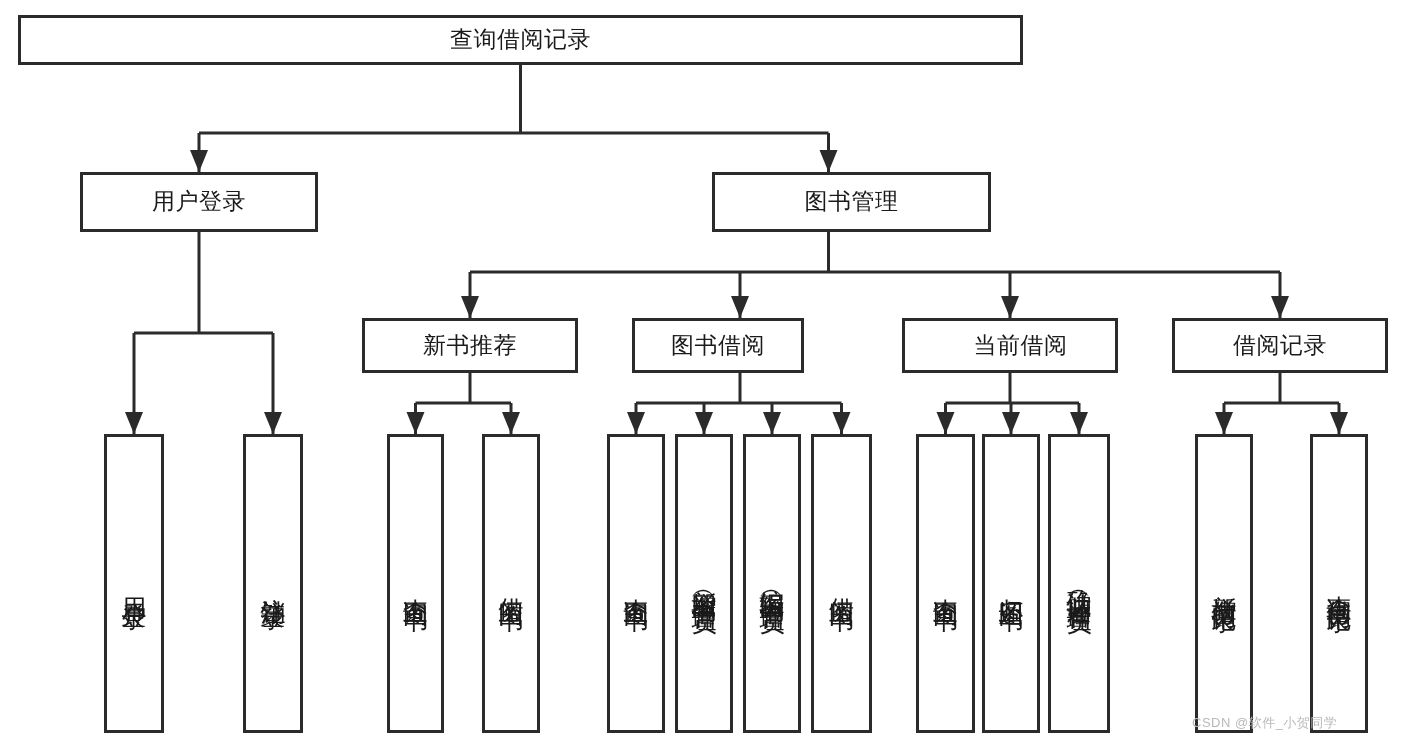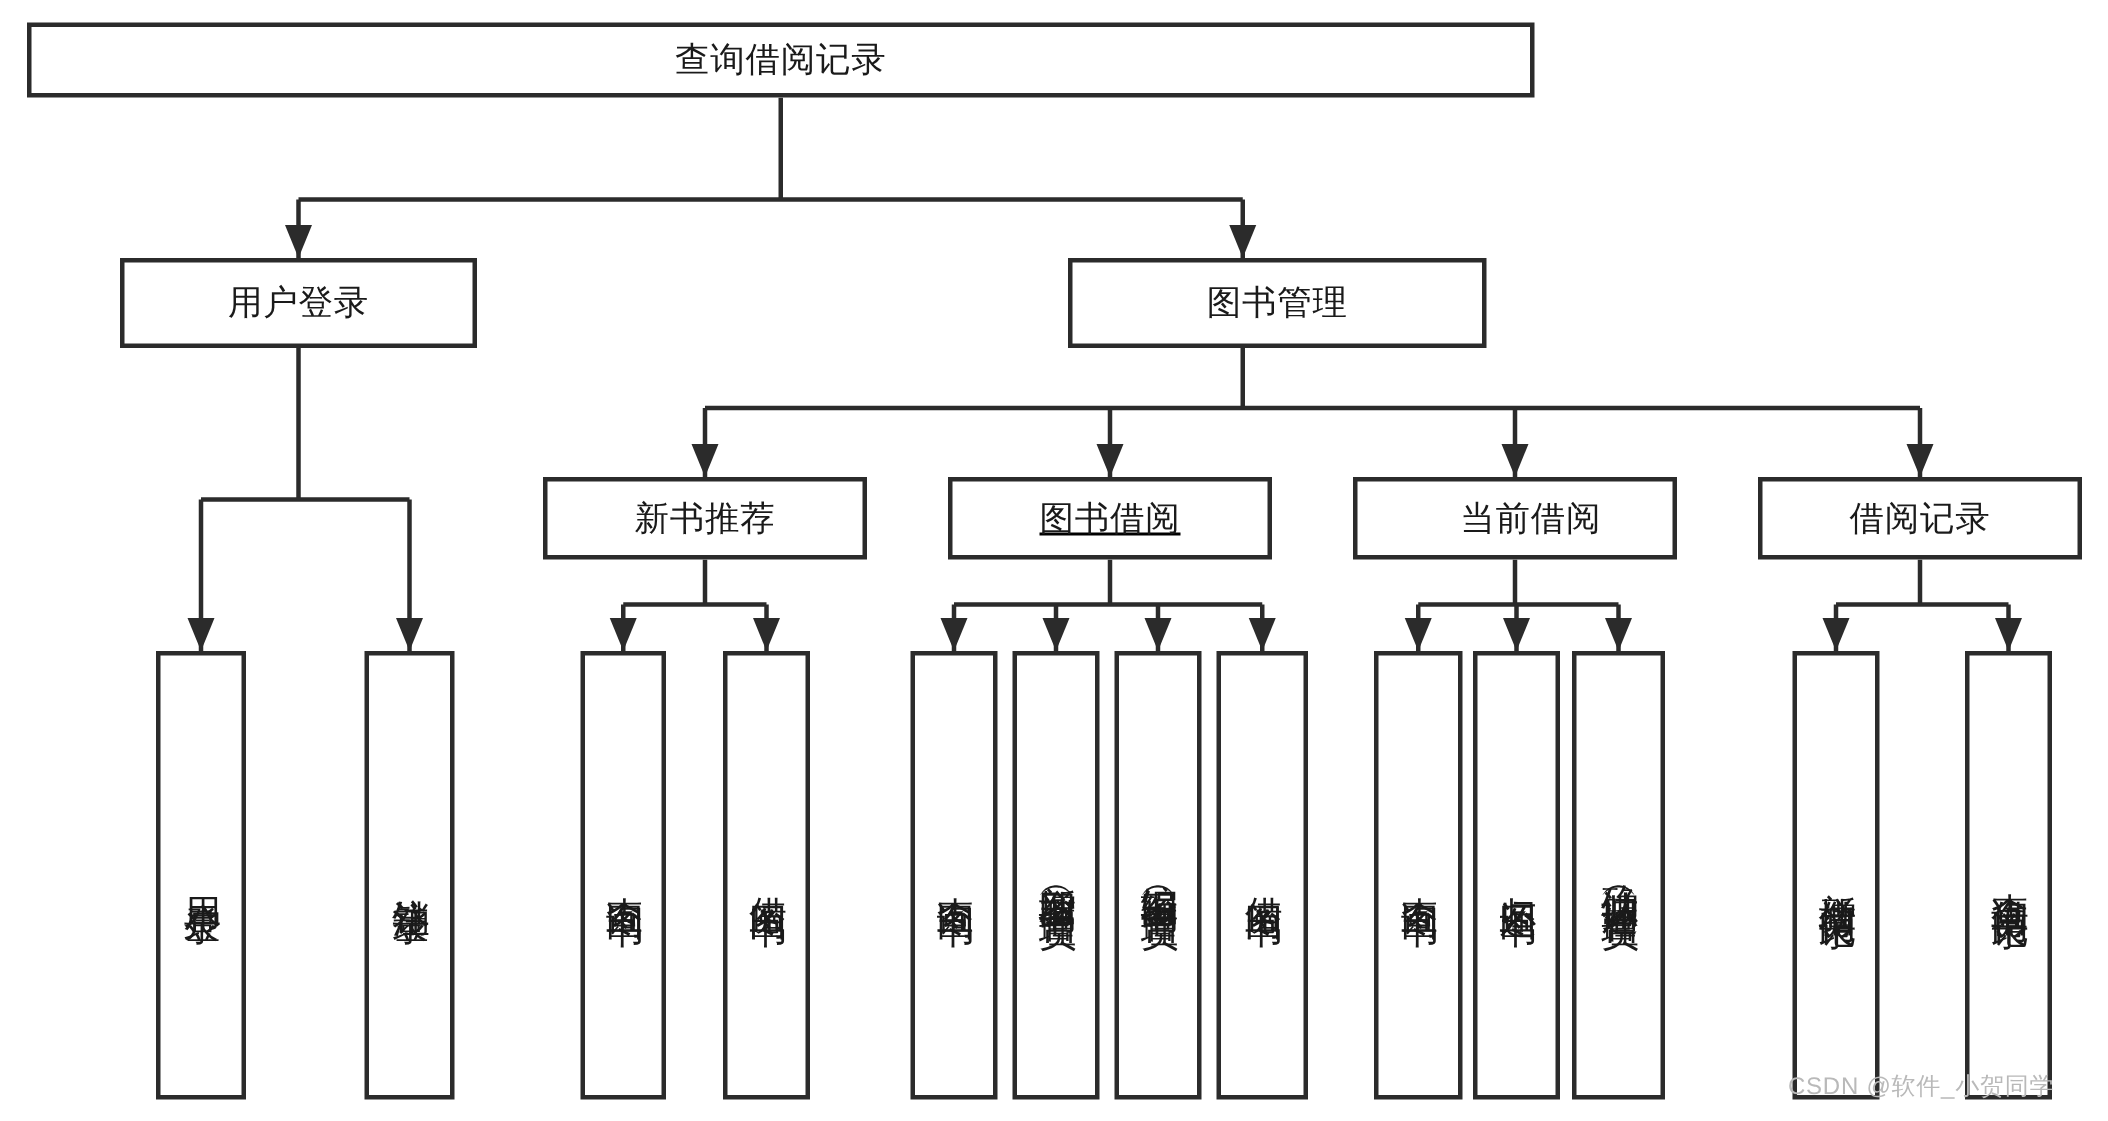--- a/index.html
+++ b/index.html
@@ -53,21 +53,21 @@
     writing-mode: vertical-rl;
     text-orientation: upright;
     font-size: 25px;
     letter-spacing: 3px;
     line-height: 1.0;
   }
   .node.root .label { font-size: 23px; }
   .watermark {
     position: absolute;
     color: #b9b9b9;
-    font-size: 16px;
+    font-size: 13px;
     letter-spacing: 0.5px;
     white-space: nowrap;
     font-family: "Liberation Sans", "DejaVu Sans", sans-serif;
   }
 </style>
 </head>
 <body style="width: 1405px; height: 747px; background: rgb(255, 255, 255);">
 
 <div id="diagram-root">
 
@@ -136,21 +136,21 @@
       </div>
       <div class="node horizontal" style="left: 80px; top: 172px; width: 238px; height: 60px; border-color: rgb(43, 43, 43);">
         <span class="label" style="color: rgb(26, 26, 26);">用户登录</span>
       </div>
       <div class="node horizontal" style="left: 712px; top: 172px; width: 279px; height: 60px; border-color: rgb(43, 43, 43);">
         <span class="label" style="color: rgb(26, 26, 26);">图书管理</span>
       </div>
       <div class="node horizontal" style="left: 362px; top: 318px; width: 216px; height: 55px; border-color: rgb(43, 43, 43);">
         <span class="label" style="color: rgb(26, 26, 26);">新书推荐</span>
       </div>
-      <div class="node horizontal" style="left: 632px; top: 318px; width: 216px; height: 55px; border-color: rgb(43, 43, 43); text-decoration: underline;">
+      <div class="node horizontal" style="left: 632px; top: 318px; width: 172px; height: 55px; border-color: rgb(43, 43, 43);">
         <span class="label" style="color: rgb(26, 26, 26);">图书借阅</span>
       </div>
       <div class="node horizontal" style="left: 902px; top: 318px; width: 216px; height: 55px; border-color: rgb(43, 43, 43); padding-left: 21px;">
         <span class="label" style="color: rgb(26, 26, 26);">当前借阅</span>
       </div>
       <div class="node horizontal" style="left: 1172px; top: 318px; width: 216px; height: 55px; border-color: rgb(43, 43, 43);">
         <span class="label" style="color: rgb(26, 26, 26);">借阅记录</span>
       </div>
       <div class="node vertical" style="left: 104px; top: 434px; width: 60px; height: 299px; border-color: rgb(43, 43, 43);">
         <span class="label" style="color: rgb(26, 26, 26);">用户登录</span>

